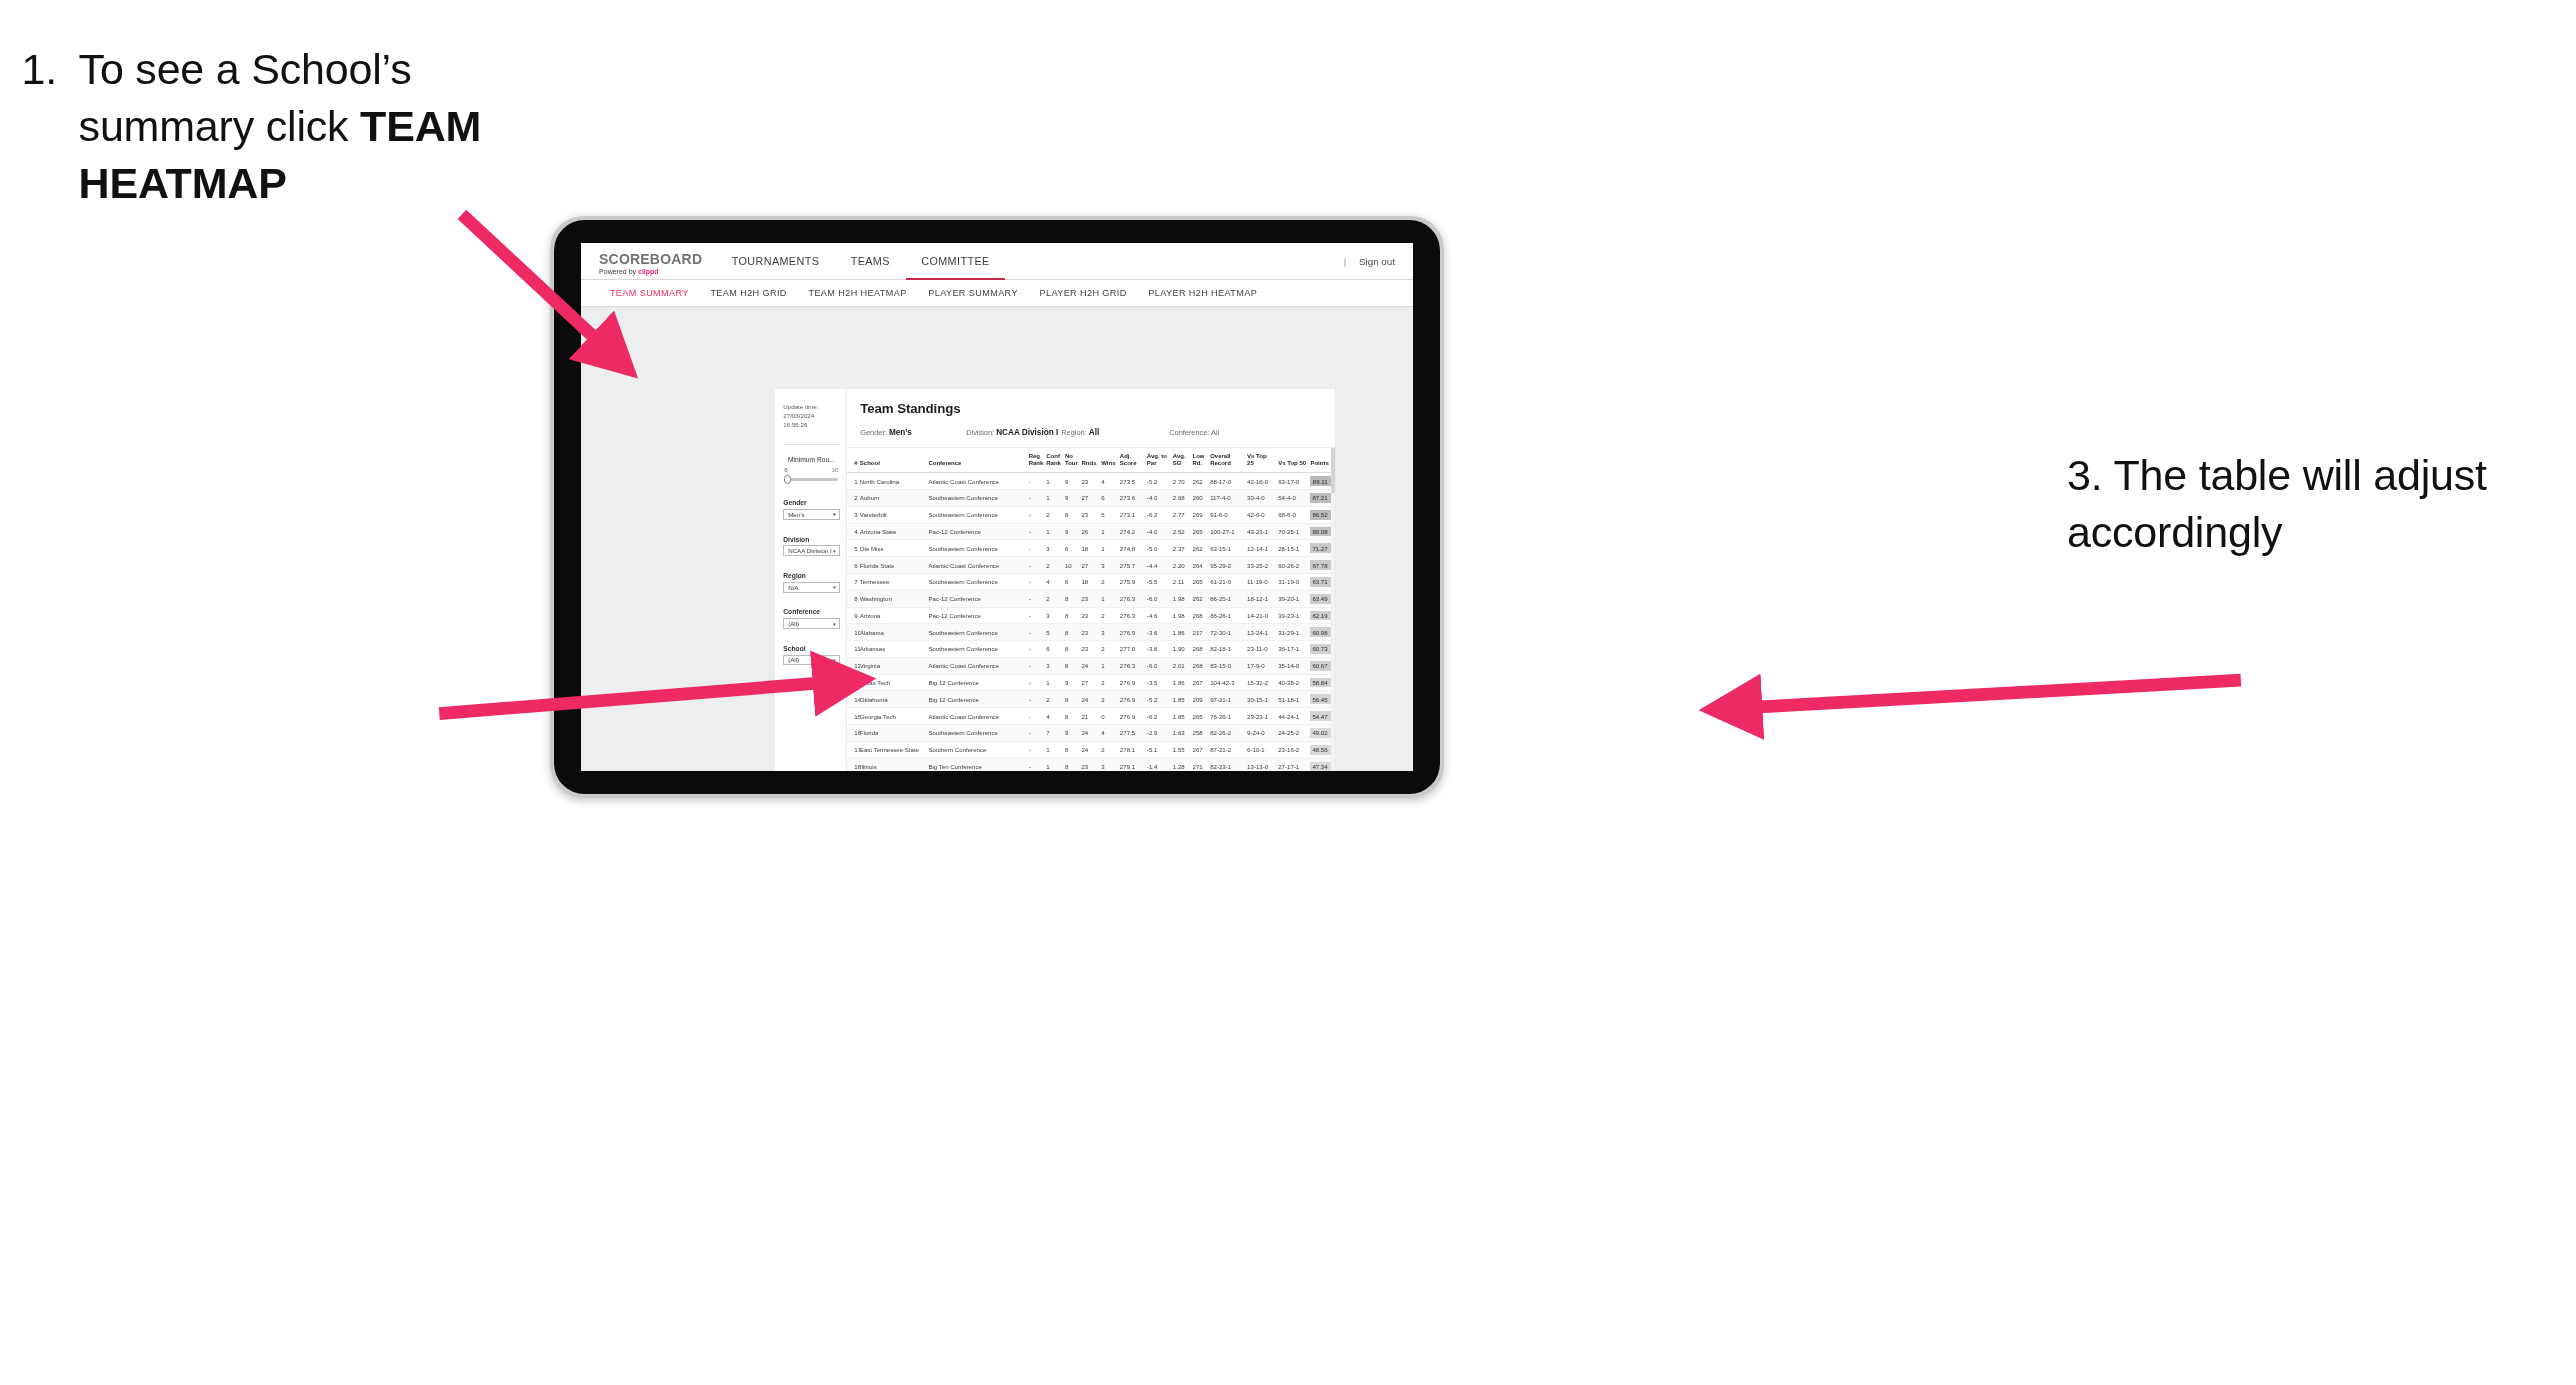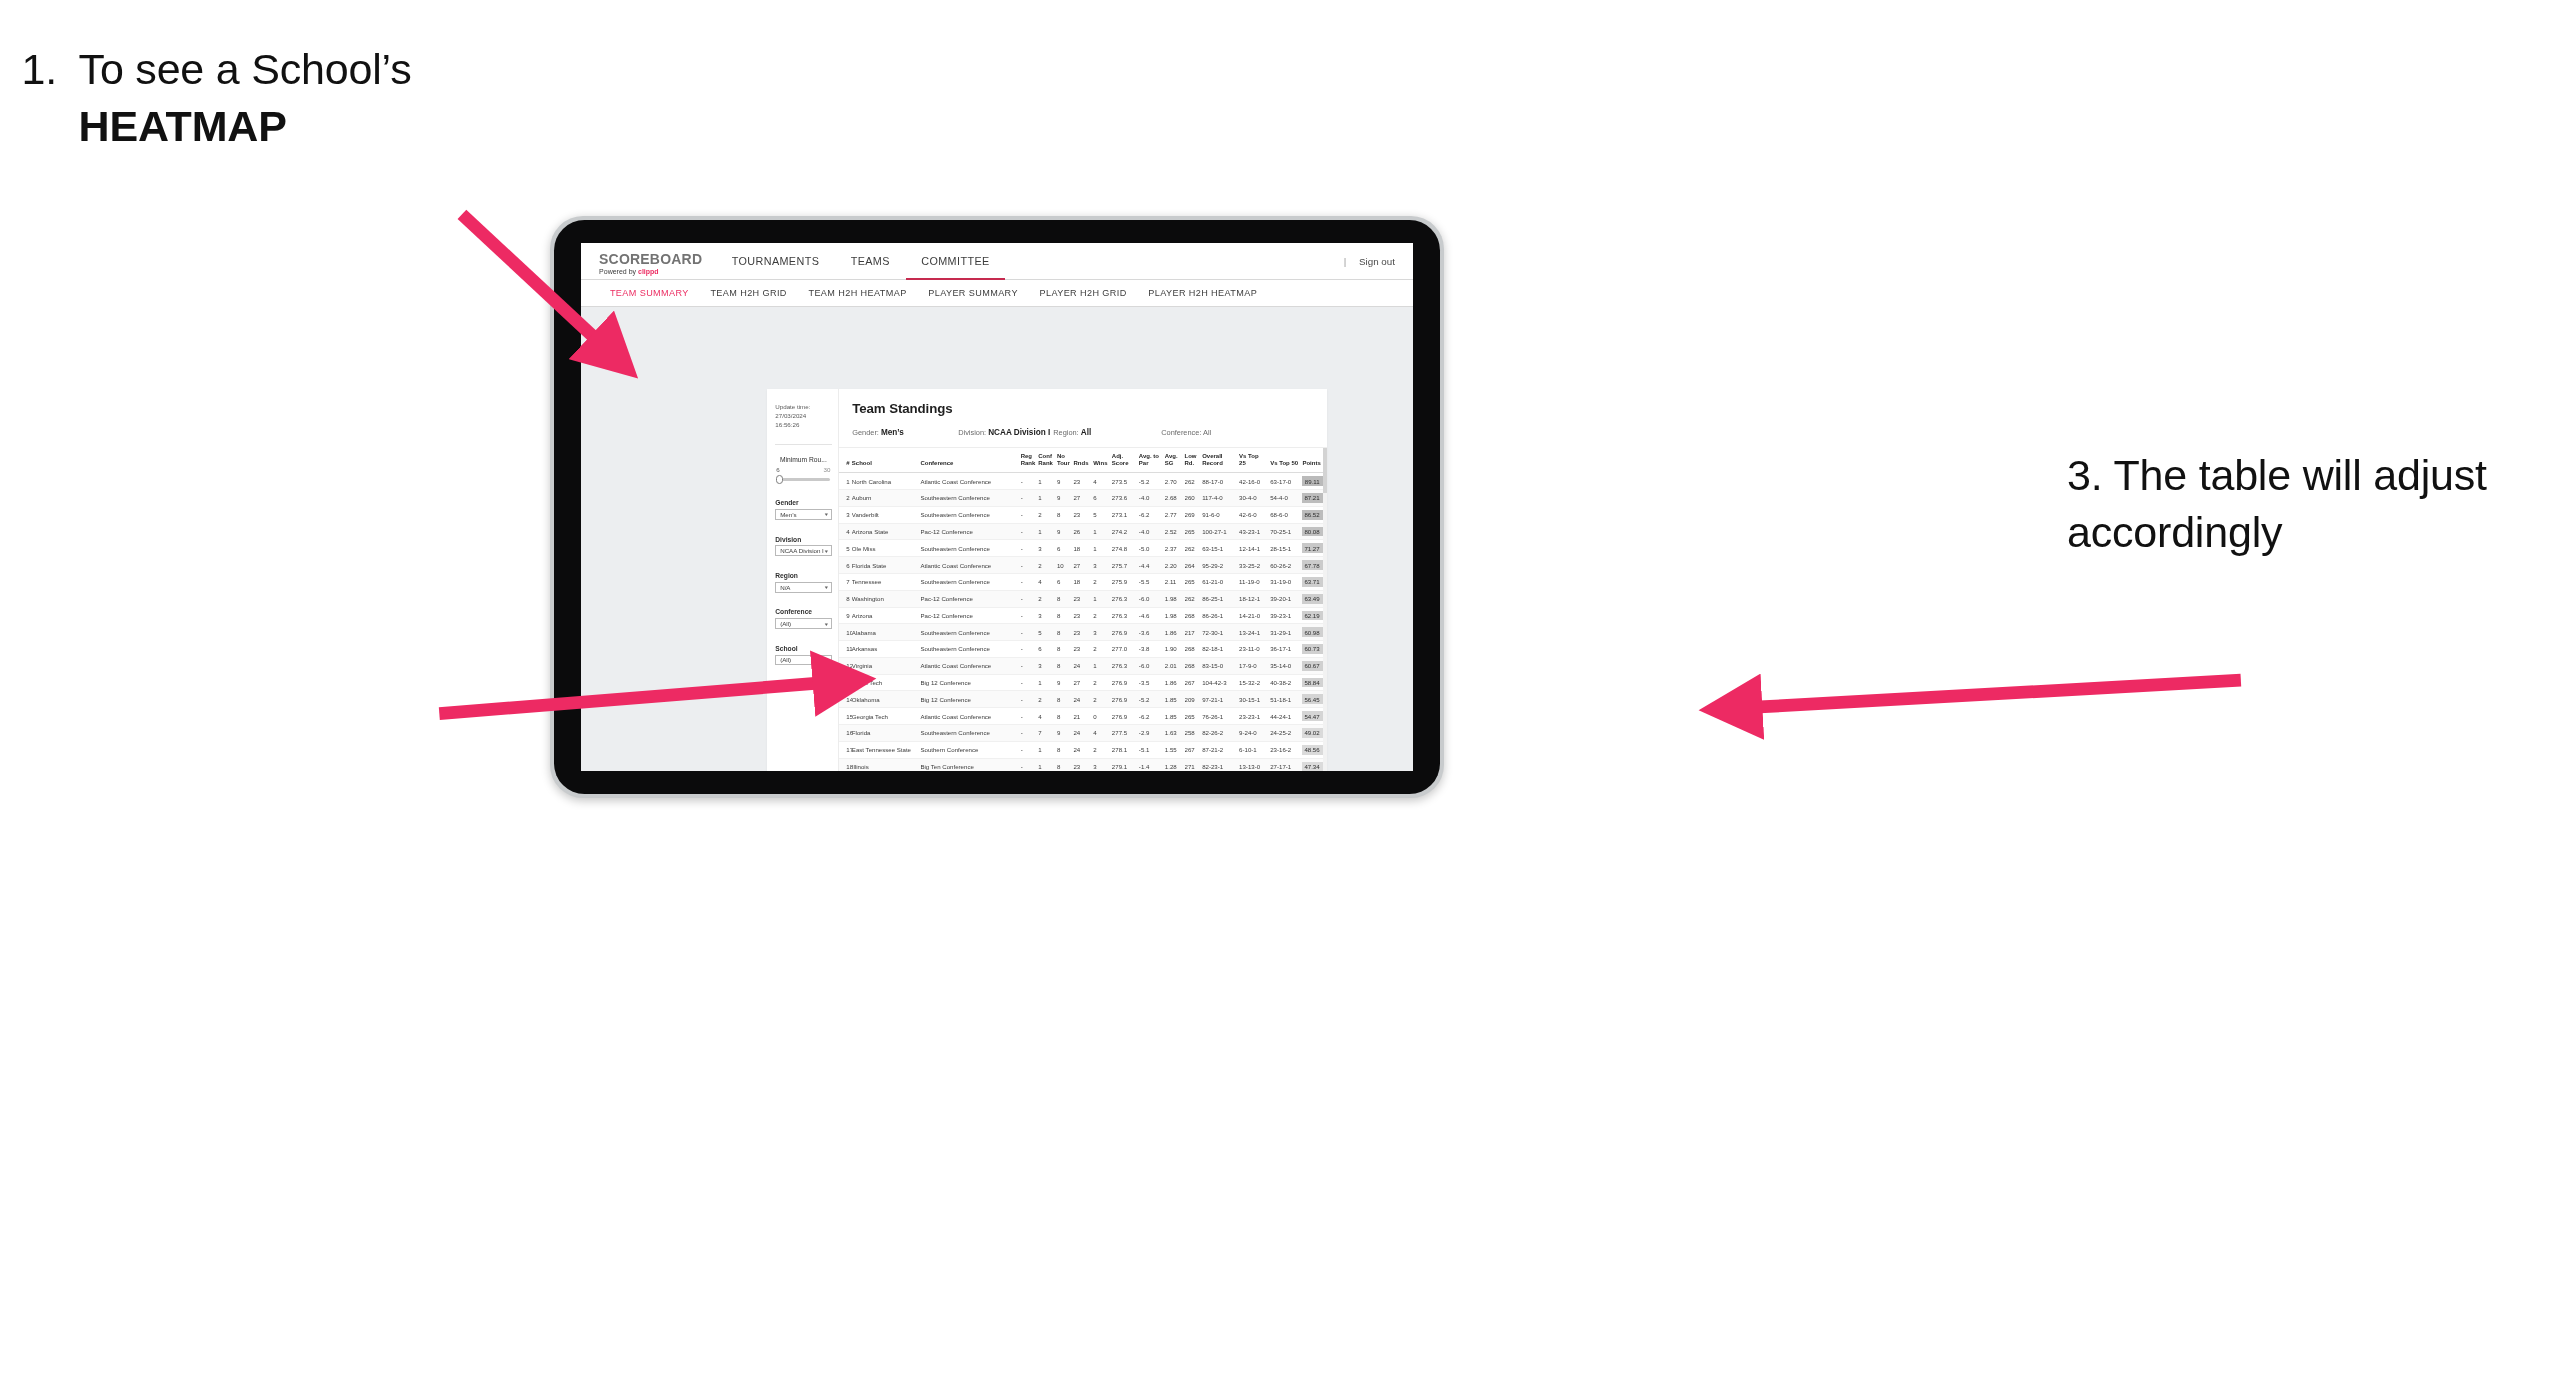--- a/index.html
+++ b/index.html
@@ -80,21 +80,21 @@
   .subnav .tab {
     display:flex; align-items:center; padding:0 10.8px;
     font-size:9.1px; letter-spacing:0.4px; color:#3c3c3c; white-space:nowrap;
   }
   .subnav .tab.active { color:#ec2d62; }
 
   
   .workspace { position:absolute; left:0; right:0; top:64px; bottom:0; background:#eceef0; }
 
   .viz-card {
-    position:absolute; left:186px; top:82px; width:560px; background:#fff;
+    position:absolute; left:194px; top:82px; width:560px; background:#fff;
     display:flex; box-shadow:0 1px 2px rgba(0,0,0,0.06);
   }
   
   .rail { width:72px; flex:0 0 72px; padding:13.8px 6.9px 9.8px 7.9px; background:#fff; border-right:1px solid #ececec; }
   .rail .upd { font-size:6.2px; color:#5a5a5a; line-height:1.45; }
   .rail .hr { height:1px; background:#e3e3e3; margin:13.8px 0 10.8px 0; }
   .rail .sl-title { font-size:6.7px; color:#2f2f2f; text-align:center; margin-bottom:2.9px; }
   .rail .sl-range { display:flex; justify-content:space-between; font-size:6.2px; color:#555; padding:0 1px 2px 1px; }
   .rail .sl-range .max { color:#8c8c8c; }
   .rail .slider { position:relative; height:8.8px; }
@@ -164,20 +164,21 @@
 </style>
 </head>
 <body>
 
 <div class="page">
 
   <div class="anno" id="anno1">
     <span class="num">1.</span>
     <div class="body">
       <div>To see a School’s</div>
+      <div><span>summary click </span><b>TEAM</b></div>
       <div><b>HEATMAP</b></div>
     </div>
   </div>
 
 
   <div class="anno" id="anno3">3. The table will adjust accordingly</div>
 
   <div class="tablet">
     <div class="tablet-inner">
       <div class="screen">

